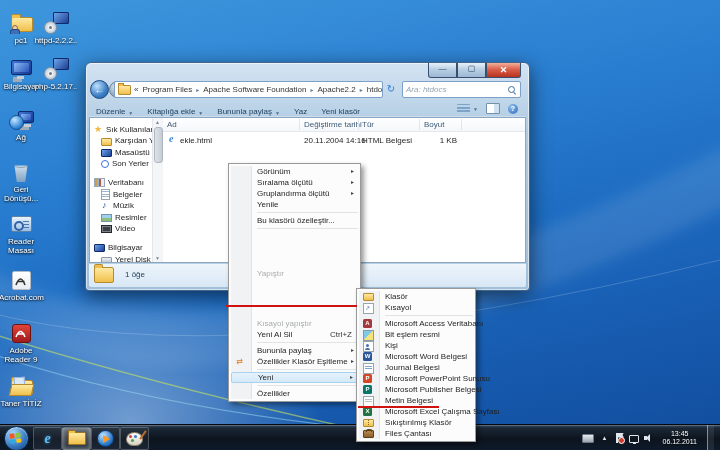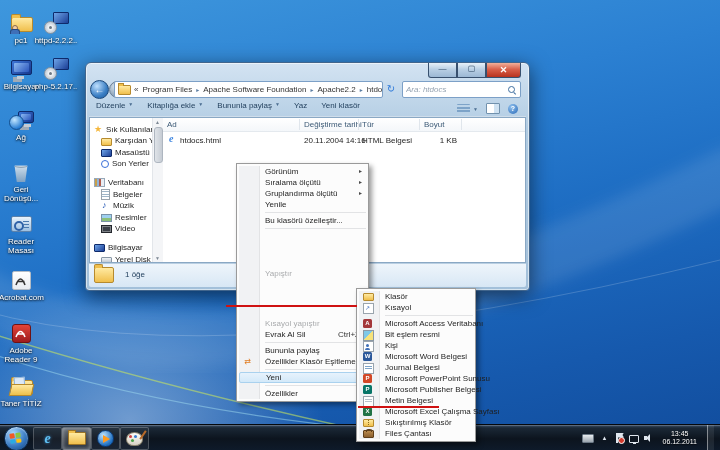--- a/index.html
+++ b/index.html
@@ -86,21 +86,21 @@
   .searchbox input{flex:1;border:none;outline:none;background:transparent;font-size:8px;font-style:italic;
     color:#333;padding:0 3px;font-family:"Liberation Sans",sans-serif;min-width:0;}
   .searchbox input::placeholder{color:#95a3b2;font-style:italic;}
   .mag{position:relative;width:10px;height:10px;margin-right:3px;flex:0 0 auto;}
   .mag::before{content:"";position:absolute;left:1px;top:1px;width:5px;height:5px;border:1.4px solid #3f6fa0;border-radius:50%;}
   .mag::after{content:"";position:absolute;left:7px;top:7px;width:3px;height:1.4px;background:#3f6fa0;transform:rotate(45deg);transform-origin:0 0;}
   
   .toolbar{position:absolute;left:3px;right:3px;top:38px;height:15px;
     background:linear-gradient(#fdfeff,#e9f2fa 60%,#dcе9f5);border-bottom:1px solid #cfddea;
     display:flex;align-items:center;font-size:8px;color:#1e3c5a;}
-  .tb-item{display:flex;align-items:flex-start;padding:0 7px;height:100%;}
+  .tb-item{display:flex;align-items:flex-end;padding:0 7px;height:100%;}
   .tb-item .dd{font-size:5px;color:#4c6e91;margin-left:3px;}
   .tb-right{margin-left:auto;display:flex;align-items:center;gap:8px;padding-right:8px;}
   .ic-views{width:13px;height:9px;background:repeating-linear-gradient(#7da3c8 0 1.5px,transparent 1.5px 3.2px);border-radius:1px;}
   .ic-views-dd{font-size:5px;color:#4c6e91;margin-left:-5px;}
   .ic-preview{width:12px;height:9px;border:1px solid #7191ad;border-radius:1px;background:linear-gradient(90deg,#fff 55%,#cfe2f2 45%);}
   .ic-help{width:10px;height:10px;border-radius:50%;background:radial-gradient(circle at 35% 30%,#8fc0ee,#2a6ab8);
     color:#fff;font-size:7px;font-weight:bold;text-align:center;line-height:10px;}
   
   .content{position:absolute;left:3px;right:3px;top:54px;bottom:27px;background:#fff;
     border:1px solid #8aa8c4;display:flex;overflow:hidden;}
@@ -136,21 +136,21 @@
     background:linear-gradient(#eef5fb,#d8e7f5);border-top:1px solid #b9cfe2;border-radius:0 0 2px 2px;}
   .sb-bigfolder{position:absolute;left:5px;top:3px;width:18px;height:14px;
     background:linear-gradient(#ffeaa2,#f0bf4c);border:1px solid #b68a2e;border-radius:2px;}
   .sb-bigfolder::before{content:"";position:absolute;left:-1px;top:-4px;width:7px;height:3px;background:#f0bf4c;border:1px solid #b68a2e;border-bottom:none;border-radius:2px 2px 0 0;}
   .sb-count{position:absolute;left:36px;top:6px;font-size:8px;color:#1e3c5a;}
   
   .menu{position:absolute;background:#fcfcfc;border:1px solid #9a9a9a;box-shadow:3px 3px 5px rgba(0,0,0,.4);
     padding:2px;font-size:8px;color:#1f1f1f;z-index:10;}
   .menu::before{content:"";position:absolute;left:2px;top:2px;bottom:2px;width:20px;
     background:#f1f2f4;border-right:1px solid #e2e3e5;}
-  .cmenu{left:236px;top:163px;width:127px;}
+  .cmenu{left:228px;top:163px;width:127px;}
   .submenu{left:356px;top:288px;width:114px;z-index:11;}
   .mi{position:relative;height:11px;line-height:11px;padding-left:26px;display:flex;align-items:center;}
   .mi .lbl{white-space:nowrap;}
   .mi .arrow{position:absolute;right:4px;font-size:6px;color:#4a4a4a;}
   .mi .shortcut{margin-left:auto;padding-right:6px;color:#333;}
   .mi.disabled{color:#a9abad;margin-top:39px;}
   .mi.hl{background:linear-gradient(#e7f2fc,#d3e9f9);border:1px solid #a9d1ee;border-radius:2px;height:9px;line-height:9px;}
   .msep{height:1px;background:#e2e3e5;margin:2px 0 2px 26px;}
   .mi-ic{position:absolute;left:4px;top:1px;width:9px;height:9px;z-index:2;}
   .ic-mini-folder{background:linear-gradient(#ffeaa2,#f0bf4c);border:1px solid #b68a2e;height:6px;top:2px;border-radius:1px;}
@@ -450,21 +450,21 @@
           <span class="fl-col" style="left:141px">Değiştirme tarihi</span>
           <span class="fl-col" style="left:199px">Tür</span>
           <span class="fl-col" style="left:261px">Boyut</span>
           <span class="fl-vline" style="left:136px"></span>
             <span class="fl-vline" style="left:195px"></span>
             <span class="fl-vline" style="left:256px"></span>
             <span class="fl-vline" style="left:298px"></span>
         </div>
         <div class="fl-row">
           <span class="fl-cell ie-e" style="left:6px;top:0">e</span>
-          <span class="fl-cell" style="left:17px;top:1.5px">htdocs.html</span>
+          <span class="fl-cell" style="left:17px;top:1.5px">ekle.html</span>
           <span class="fl-cell" style="left:141px;top:1.5px">20.11.2004 14:16</span>
           <span class="fl-cell" style="left:199px;top:1.5px">HTML Belgesi</span>
           <span class="fl-cell" style="left:256px;top:1.5px;width:38px;text-align:right">1 KB</span>
         </div>
       </div>
     </div>
 
     <div class="statusbar">
       <span class="sb-bigfolder"></span>
       <span class="sb-count">1 öğe</span>
@@ -492,21 +492,21 @@
         <span class="lbl">Bu klasörü özelleştir...</span>
       </div>
     <div class="msep"></div>
     <div class="mi disabled">
         <span class="lbl">Yapıştır</span>
       </div>
     <div class="mi disabled">
         <span class="lbl">Kısayol yapıştır</span>
       </div>
     <div class="mi">
-        <span class="lbl">Evrak Al Sil</span>
+        <span class="lbl">Yeni Al Sil</span>
         <span class="shortcut">Ctrl+Z</span>
       </div>
     <div class="msep"></div>
     <div class="mi">
         <span class="lbl">Bununla paylaş</span>
         <span class="arrow">▸</span>
       </div>
     <div class="mi">
         <span class="mi-ic ic-sync">⇄</span>
         <span class="lbl">Özellikler Klasör Eşitleme</span>

